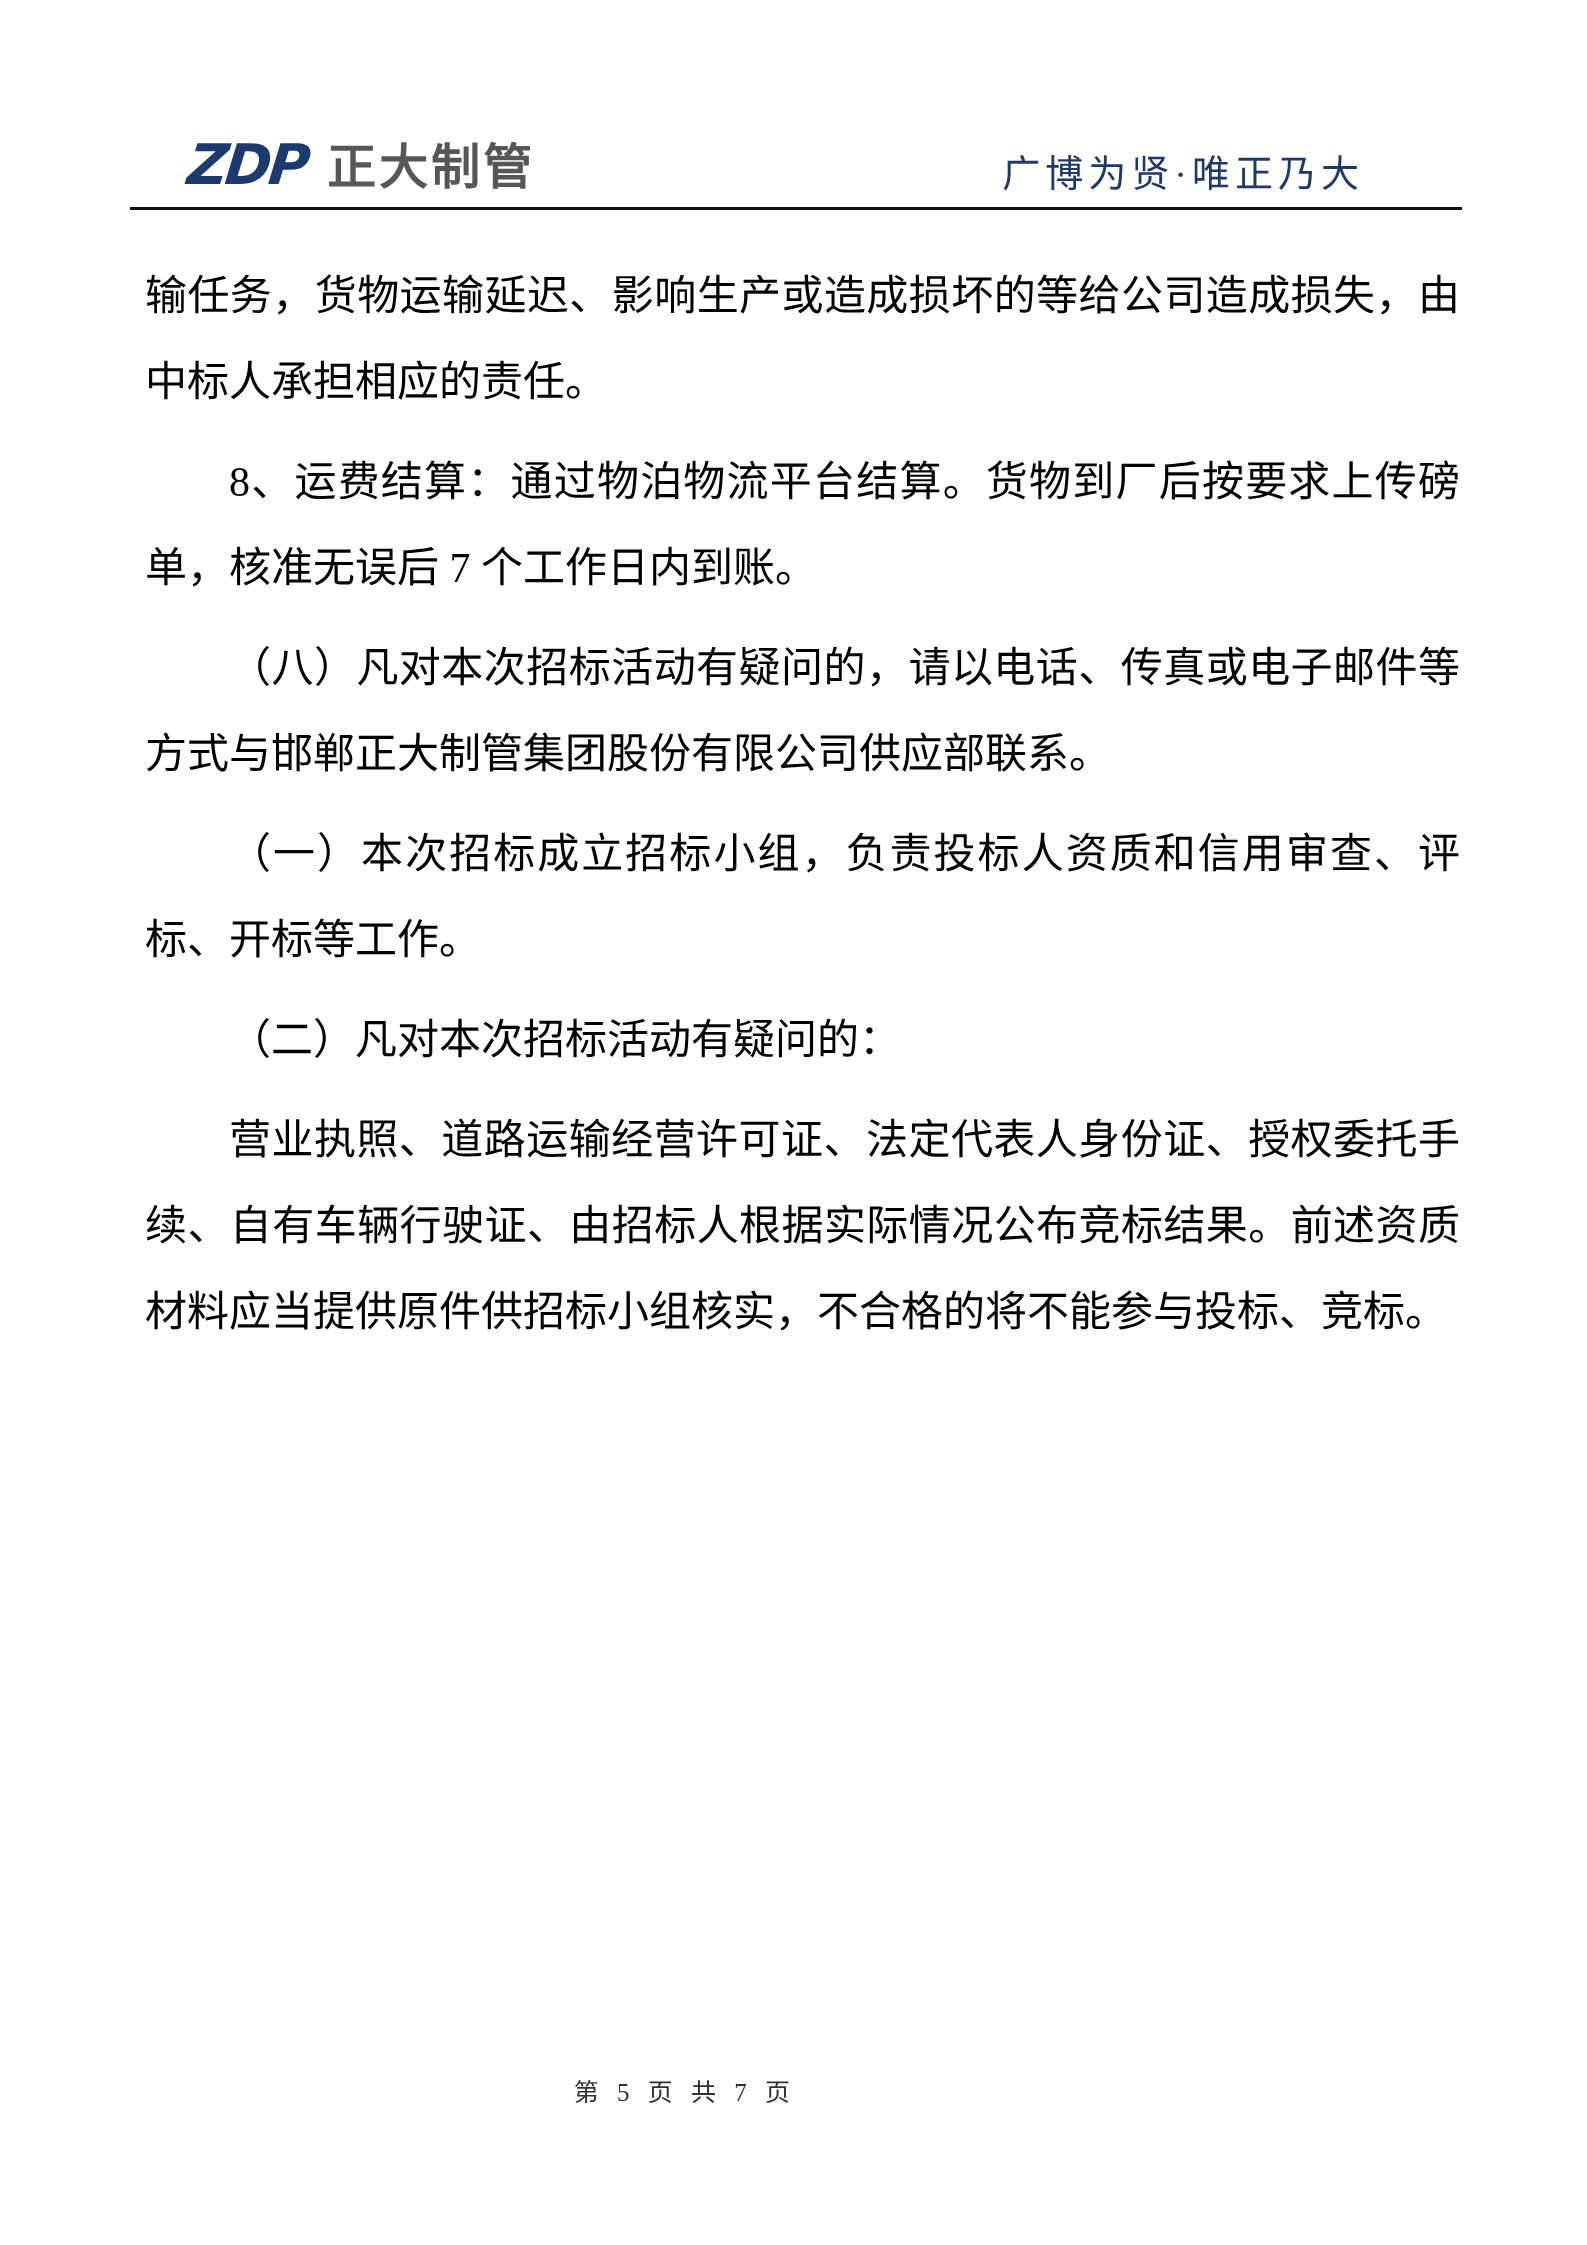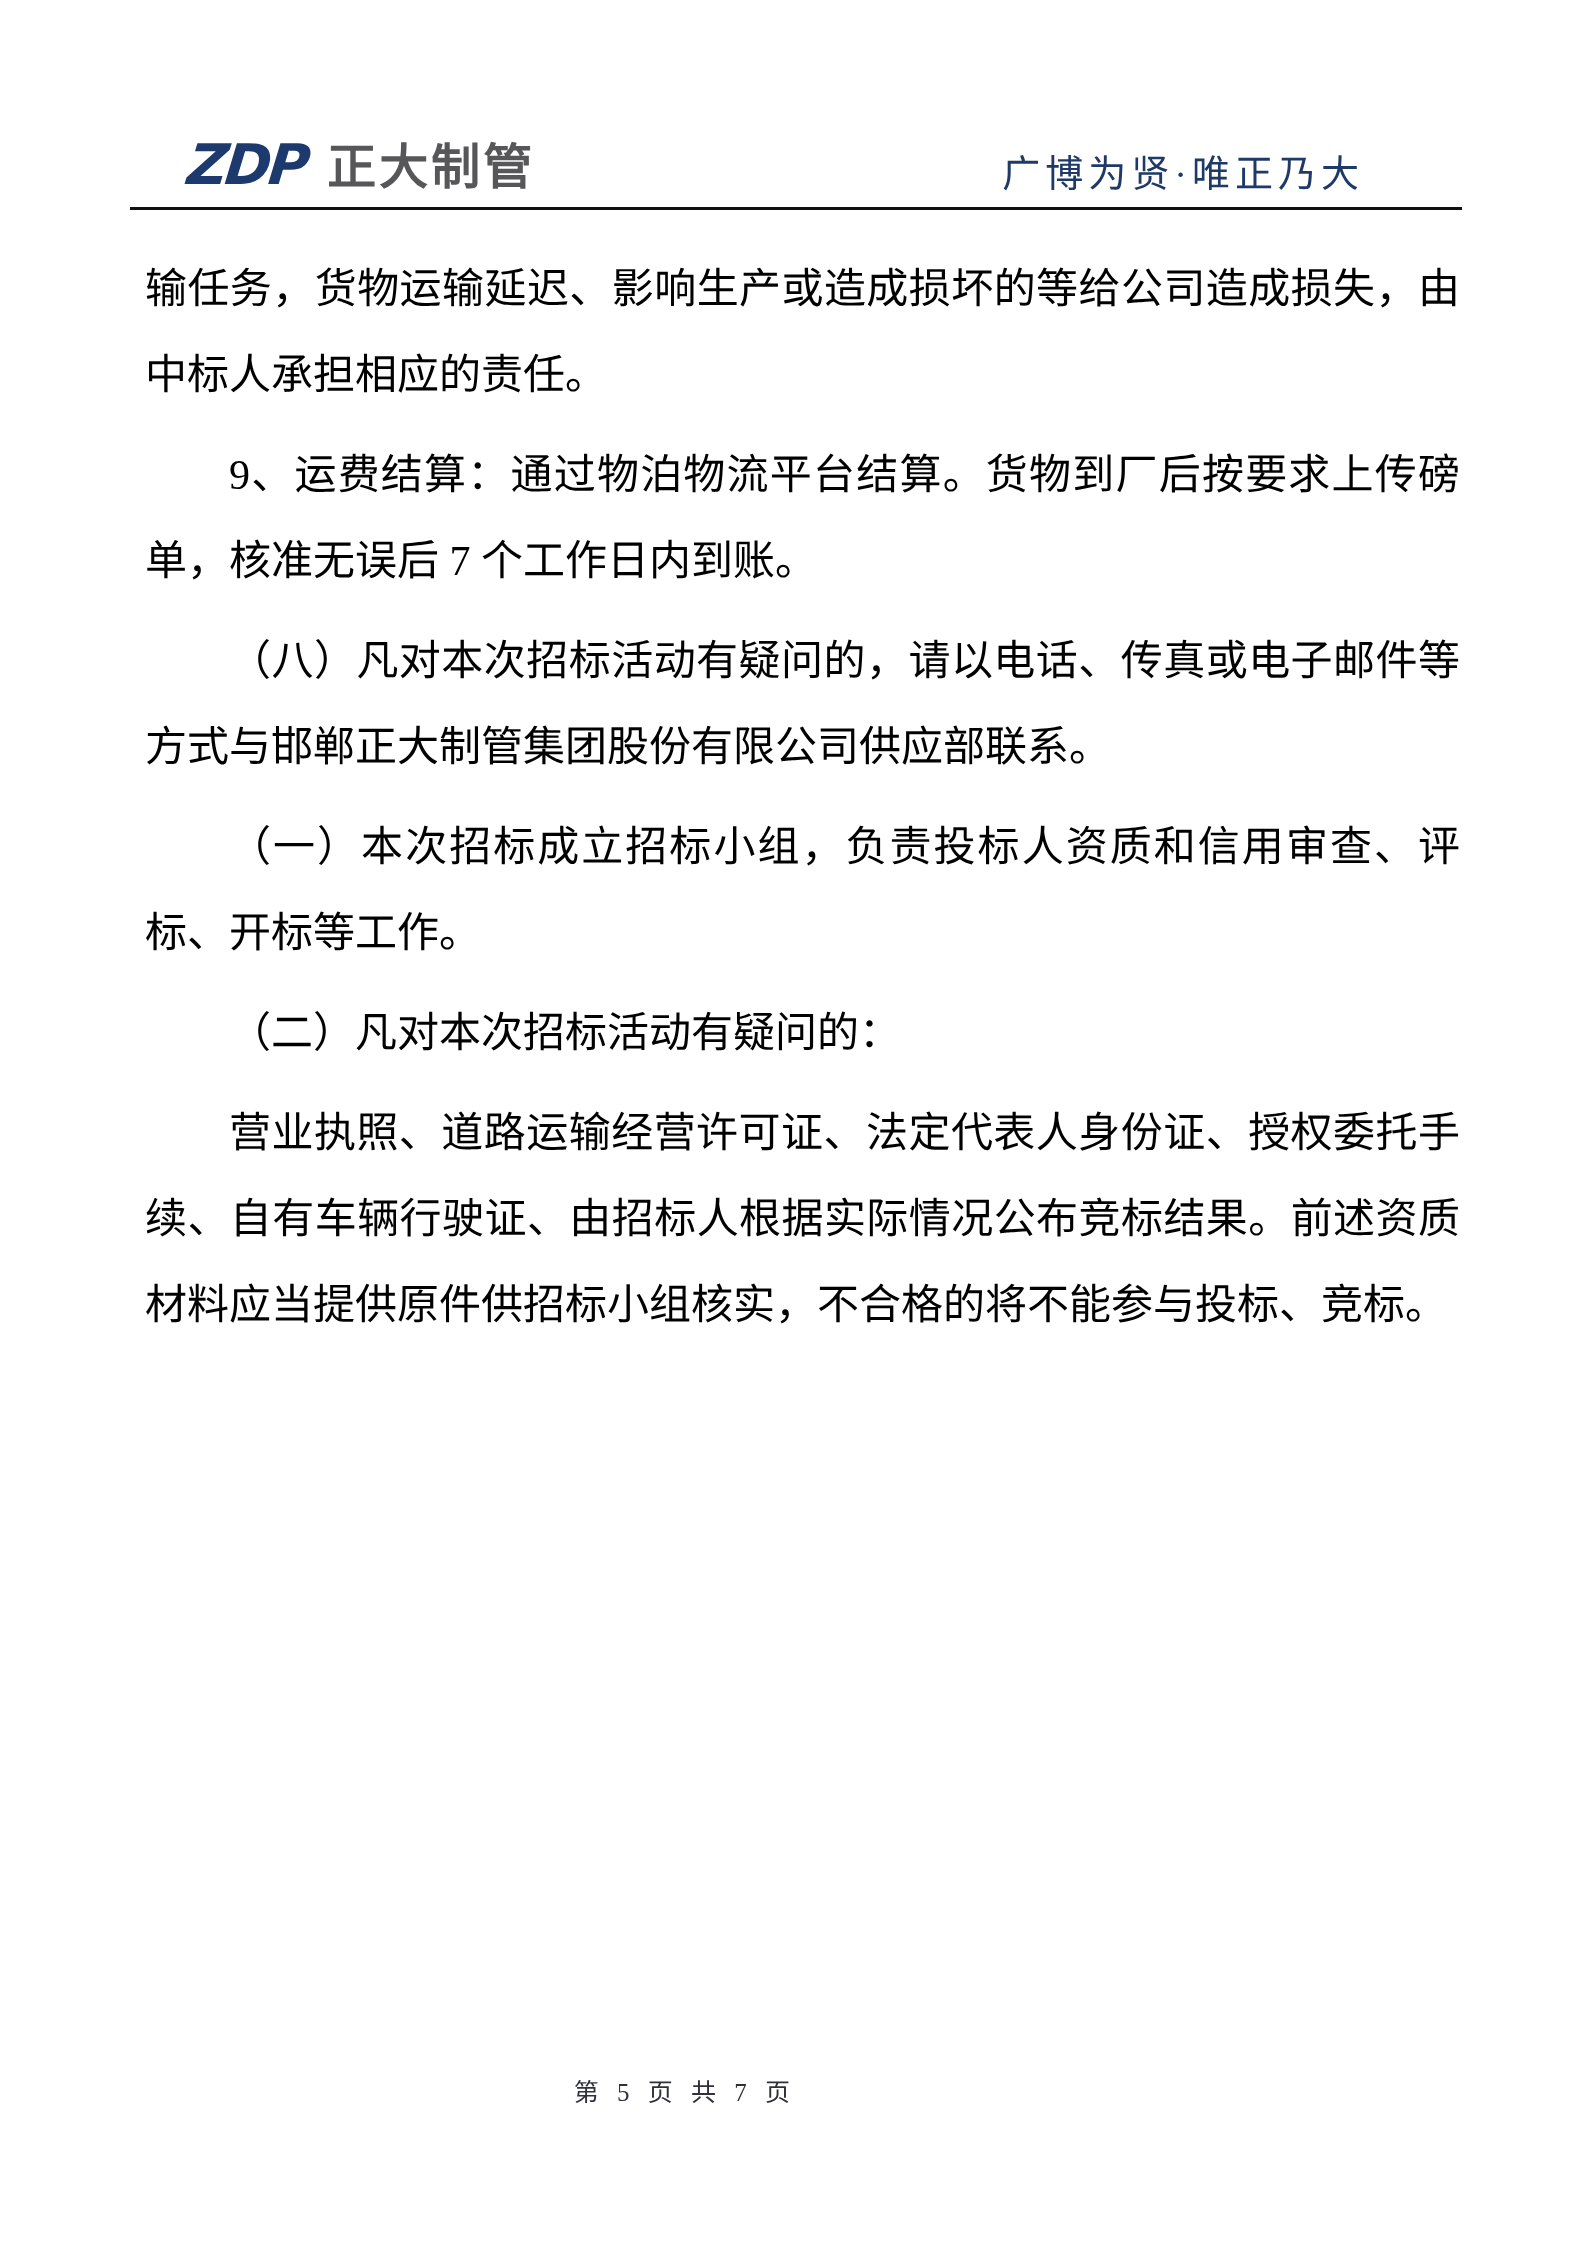--- a/index.html
+++ b/index.html
@@ -62,21 +62,21 @@
     letter-spacing:5px;
     color:#1f3a66;
     margin-right:98px;
     white-space:nowrap;
   }
 
   
   .content {
     position:absolute;
     left:145px;
-    top:246px;
+    top:253px;
     width:1315px;
     font-size:42px;
     line-height:86px;
     color:#000000;
     text-align:justify;
   }
   .para {
     text-indent:2em;
     margin-bottom:14px;
     word-break:break-all;
@@ -104,21 +104,21 @@
   <header class="header">
     <div class="logo">
       <span class="logo-zdp">ZDP</span>
       <span class="logo-name">正大制管</span>
     </div>
     <div class="tagline">广博为贤·唯正乃大</div>
   </header>
 
   <main class="content">
     <p class="para noindent">输任务，货物运输延迟、影响生产或造成损坏的等给公司造成损失，由中标人承担相应的责任。</p>
-    <p class="para">9、运费结算：通过物泊物流平台结算。货物到厂后按要求上传磅单，核准无误后 7 个工作日内到账。</p>
+    <p class="para">8、运费结算：通过物泊物流平台结算。货物到厂后按要求上传磅单，核准无误后 7 个工作日内到账。</p>
     <p class="para">（八）凡对本次招标活动有疑问的，请以电话、传真或电子邮件等方式与邯郸正大制管集团股份有限公司供应部联系。</p>
     <p class="para">（一）本次招标成立招标小组，负责投标人资质和信用审查、评标、开标等工作。</p>
     <p class="para">（二）凡对本次招标活动有疑问的：</p>
     <p class="para">营业执照、道路运输经营许可证、法定代表人身份证、授权委托手续、自有车辆行驶证、由招标人根据实际情况公布竞标结果。前述资质材料应当提供原件供招标小组核实，不合格的将不能参与投标、竞标。</p>
   </main>
 
   <footer class="footer">
     <span>第 5 页 共 7 页</span>
   </footer>
 

